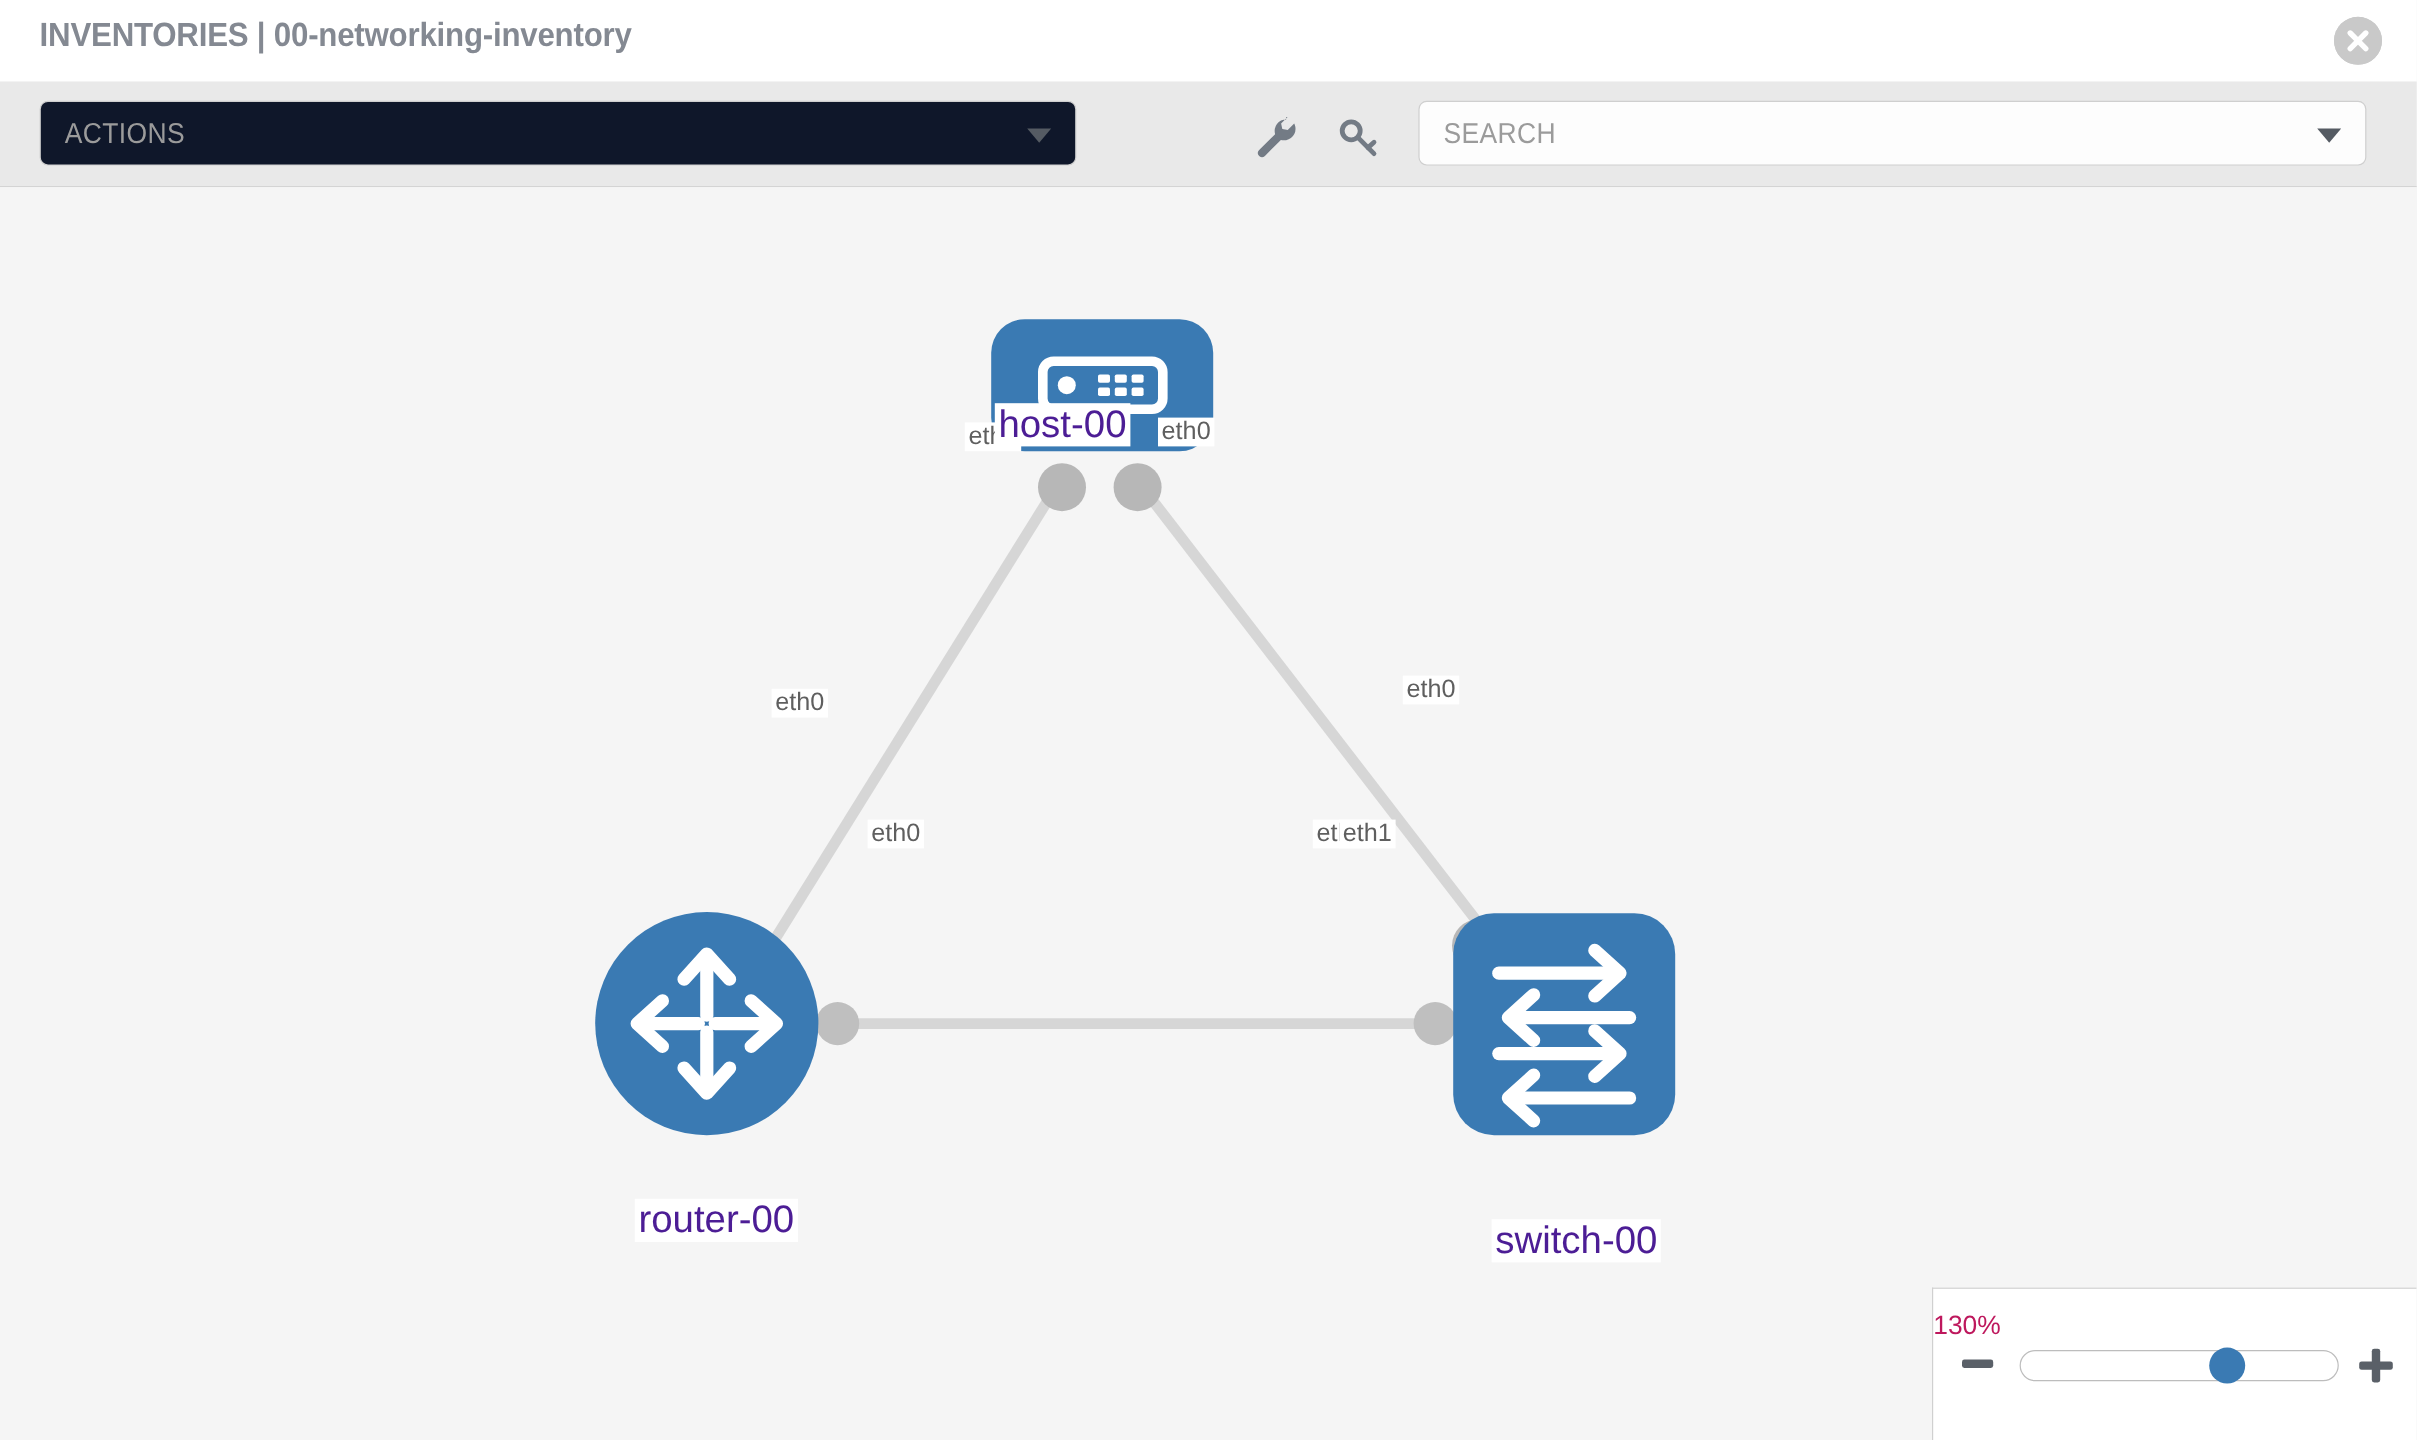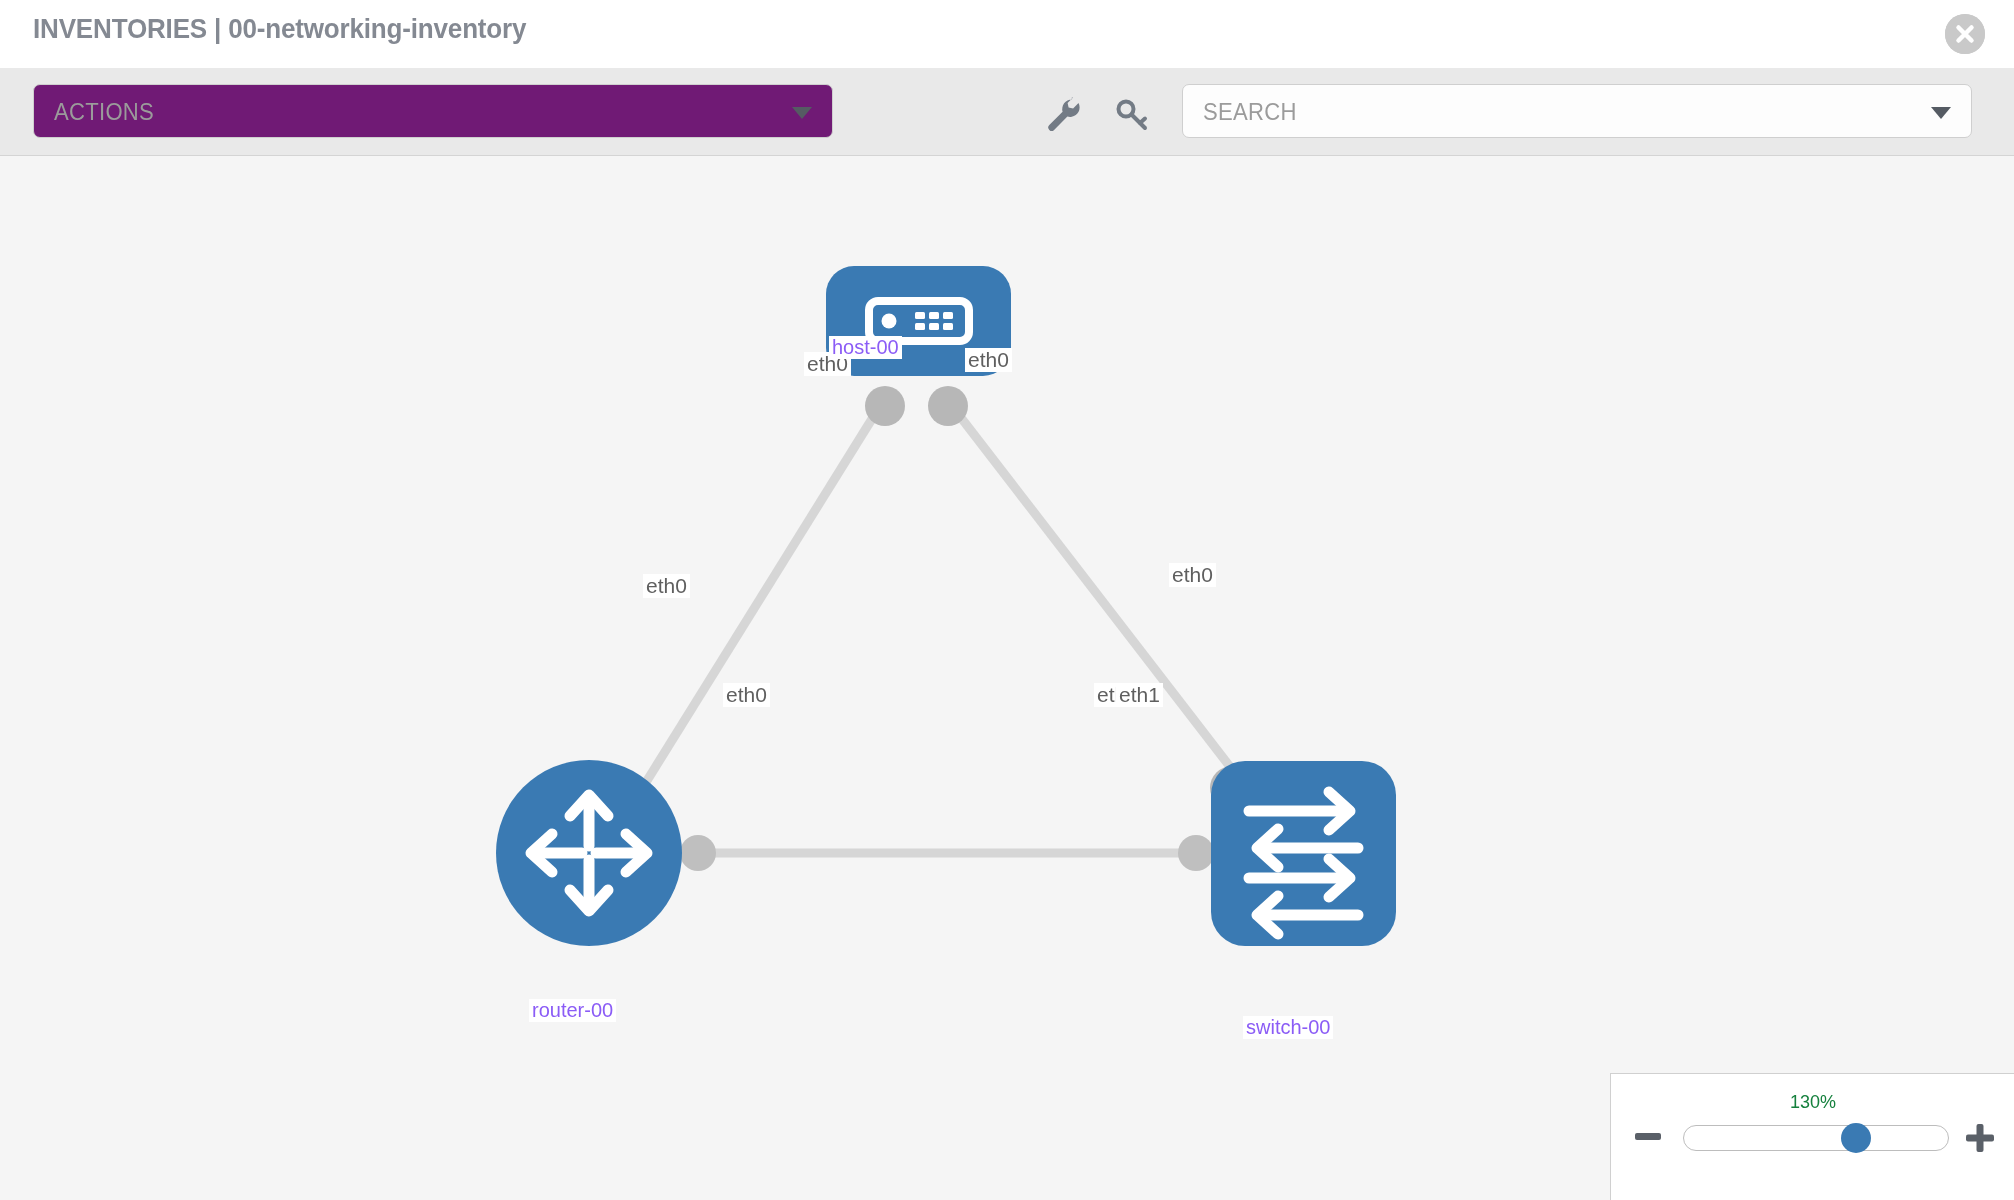--- a/index.html
+++ b/index.html
@@ -38,22 +38,22 @@
 
   
   .toolbar{
     position:absolute;left:0;top:68px;width:2014px;height:88px;
     background:#e9e9e9;
     border-bottom:1px solid #d4d4d4;
     box-sizing:border-box;
   }
   .actions-select{
     position:absolute;left:33px;top:16px;
-    width:800px;height:54px;
-    background:#701a75;
+    width:864px;height:54px;
+    background:#0f172a;
     border:1px solid #cfcfcf;
     border-radius:7px;
     box-sizing:border-box;
     cursor:pointer;
   }
   .actions-select .sel-label{
     position:absolute;left:20px;top:13px;
     font-size:24px;color:#9b9b9b;
     font-stretch:condensed;
     letter-spacing:0.3px;
@@ -104,36 +104,36 @@
 
   
   .chip{
     position:absolute;
     background:#ffffff;
     color:#6d6d6d;
     white-space:nowrap;
     line-height:1.05;
     padding:1px 3px;
   }
-  .chip.node-label{font-size:20px;color:#8b5cf6;}
+  .chip.node-label{font-size:32px;color:#4c1d95;}
   .chip.iface-label{font-size:21px;color:#5f5f5f;}
 
   
   .zoom-panel{
     position:absolute;right:0;bottom:0;
     width:404px;height:127px;
     background:#ffffff;
     border:1px solid #d0d0d0;
     border-right:none;border-bottom:none;
     box-sizing:border-box;
   }
   .zoom-level{
     position:absolute;top:18px;left:0;width:404px;
-    text-align:center;
-    font-size:18px;color:#15803d;
+    text-align:left;
+    font-size:22px;color:#be185d;
   }
   .zoom-minus,.zoom-plus{
     position:absolute;top:48px;
     color:#5a6068;
     cursor:pointer;
   }
   .zoom-minus{left:22px;width:30px;height:30px;}
   .zoom-plus{right:18px;width:32px;height:32px;}
   .zoom-track{
     position:absolute;left:72px;top:51px;

